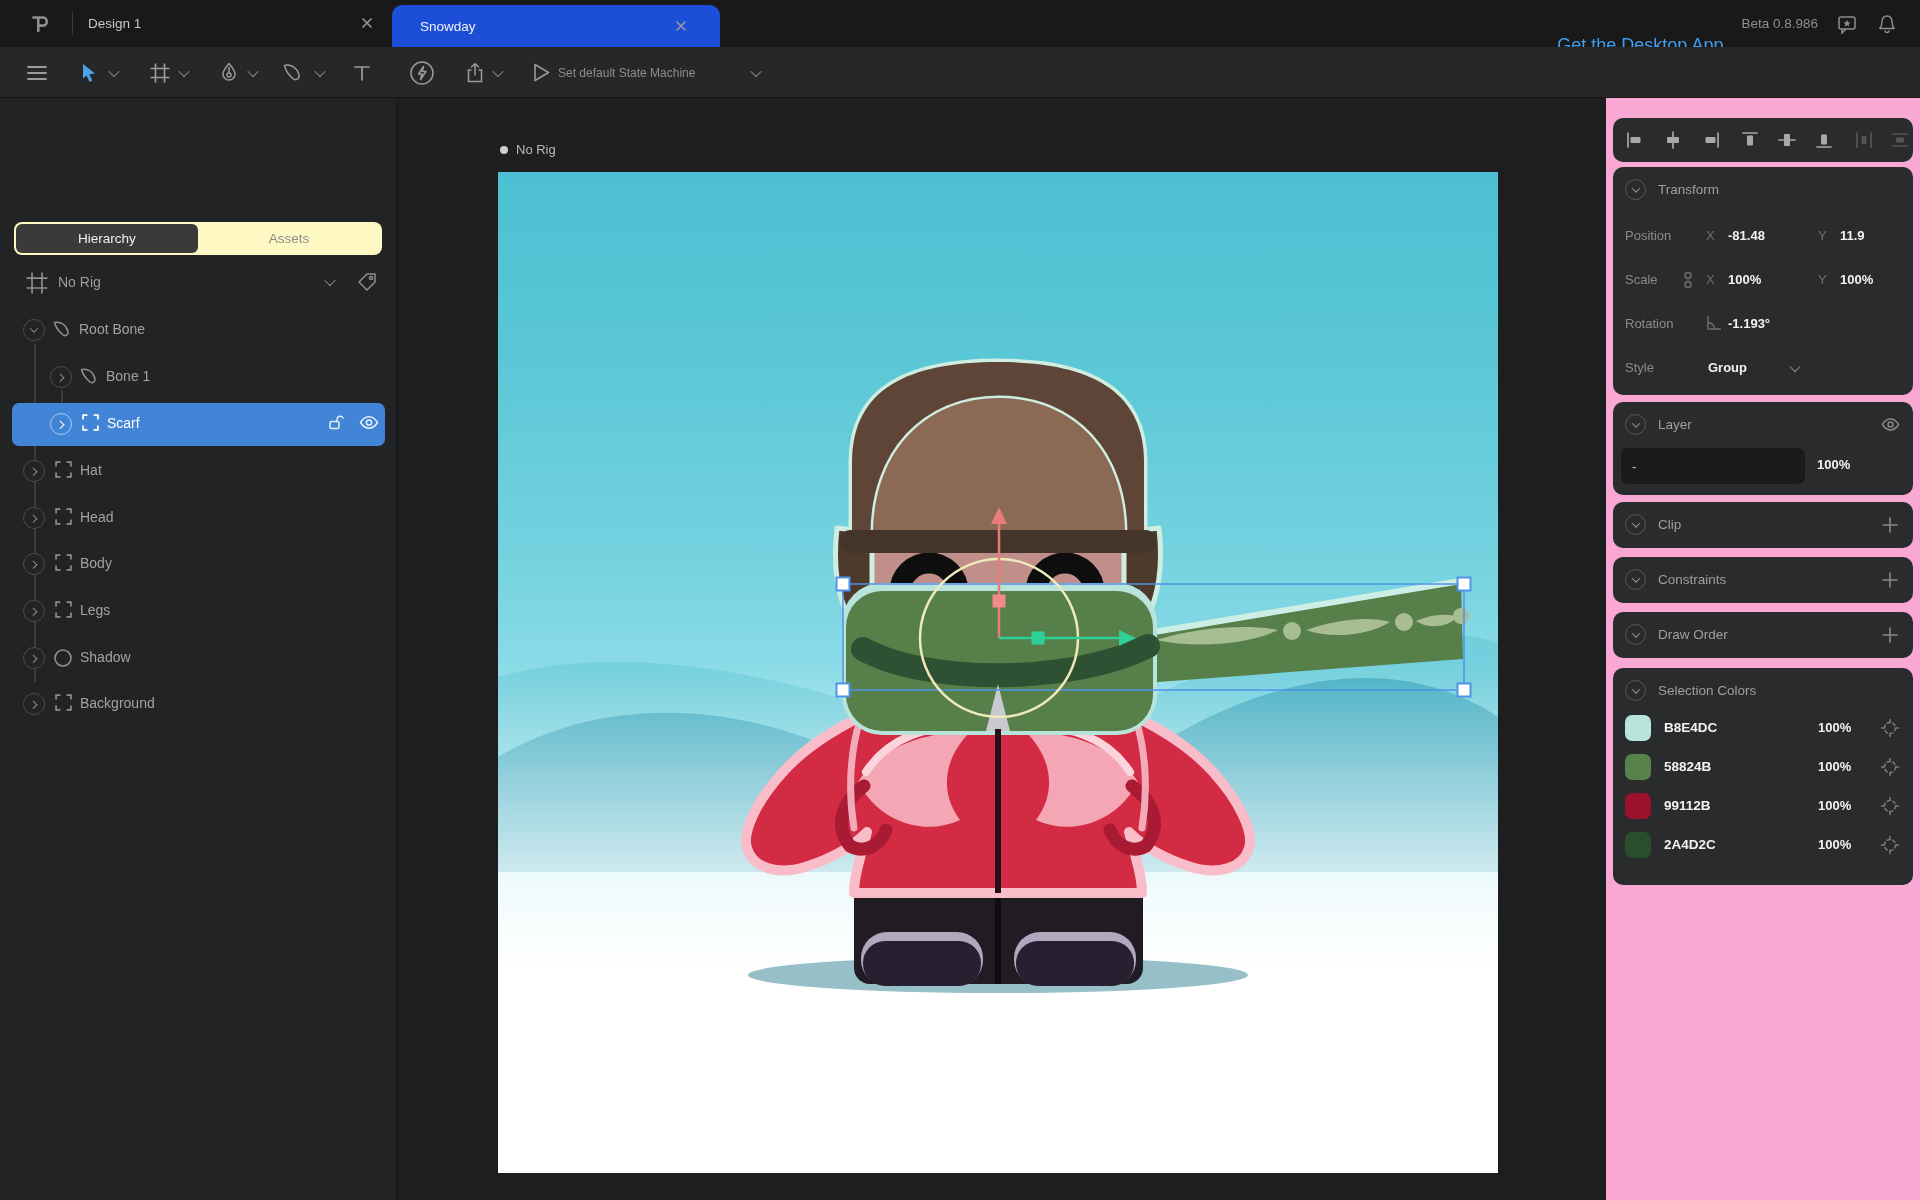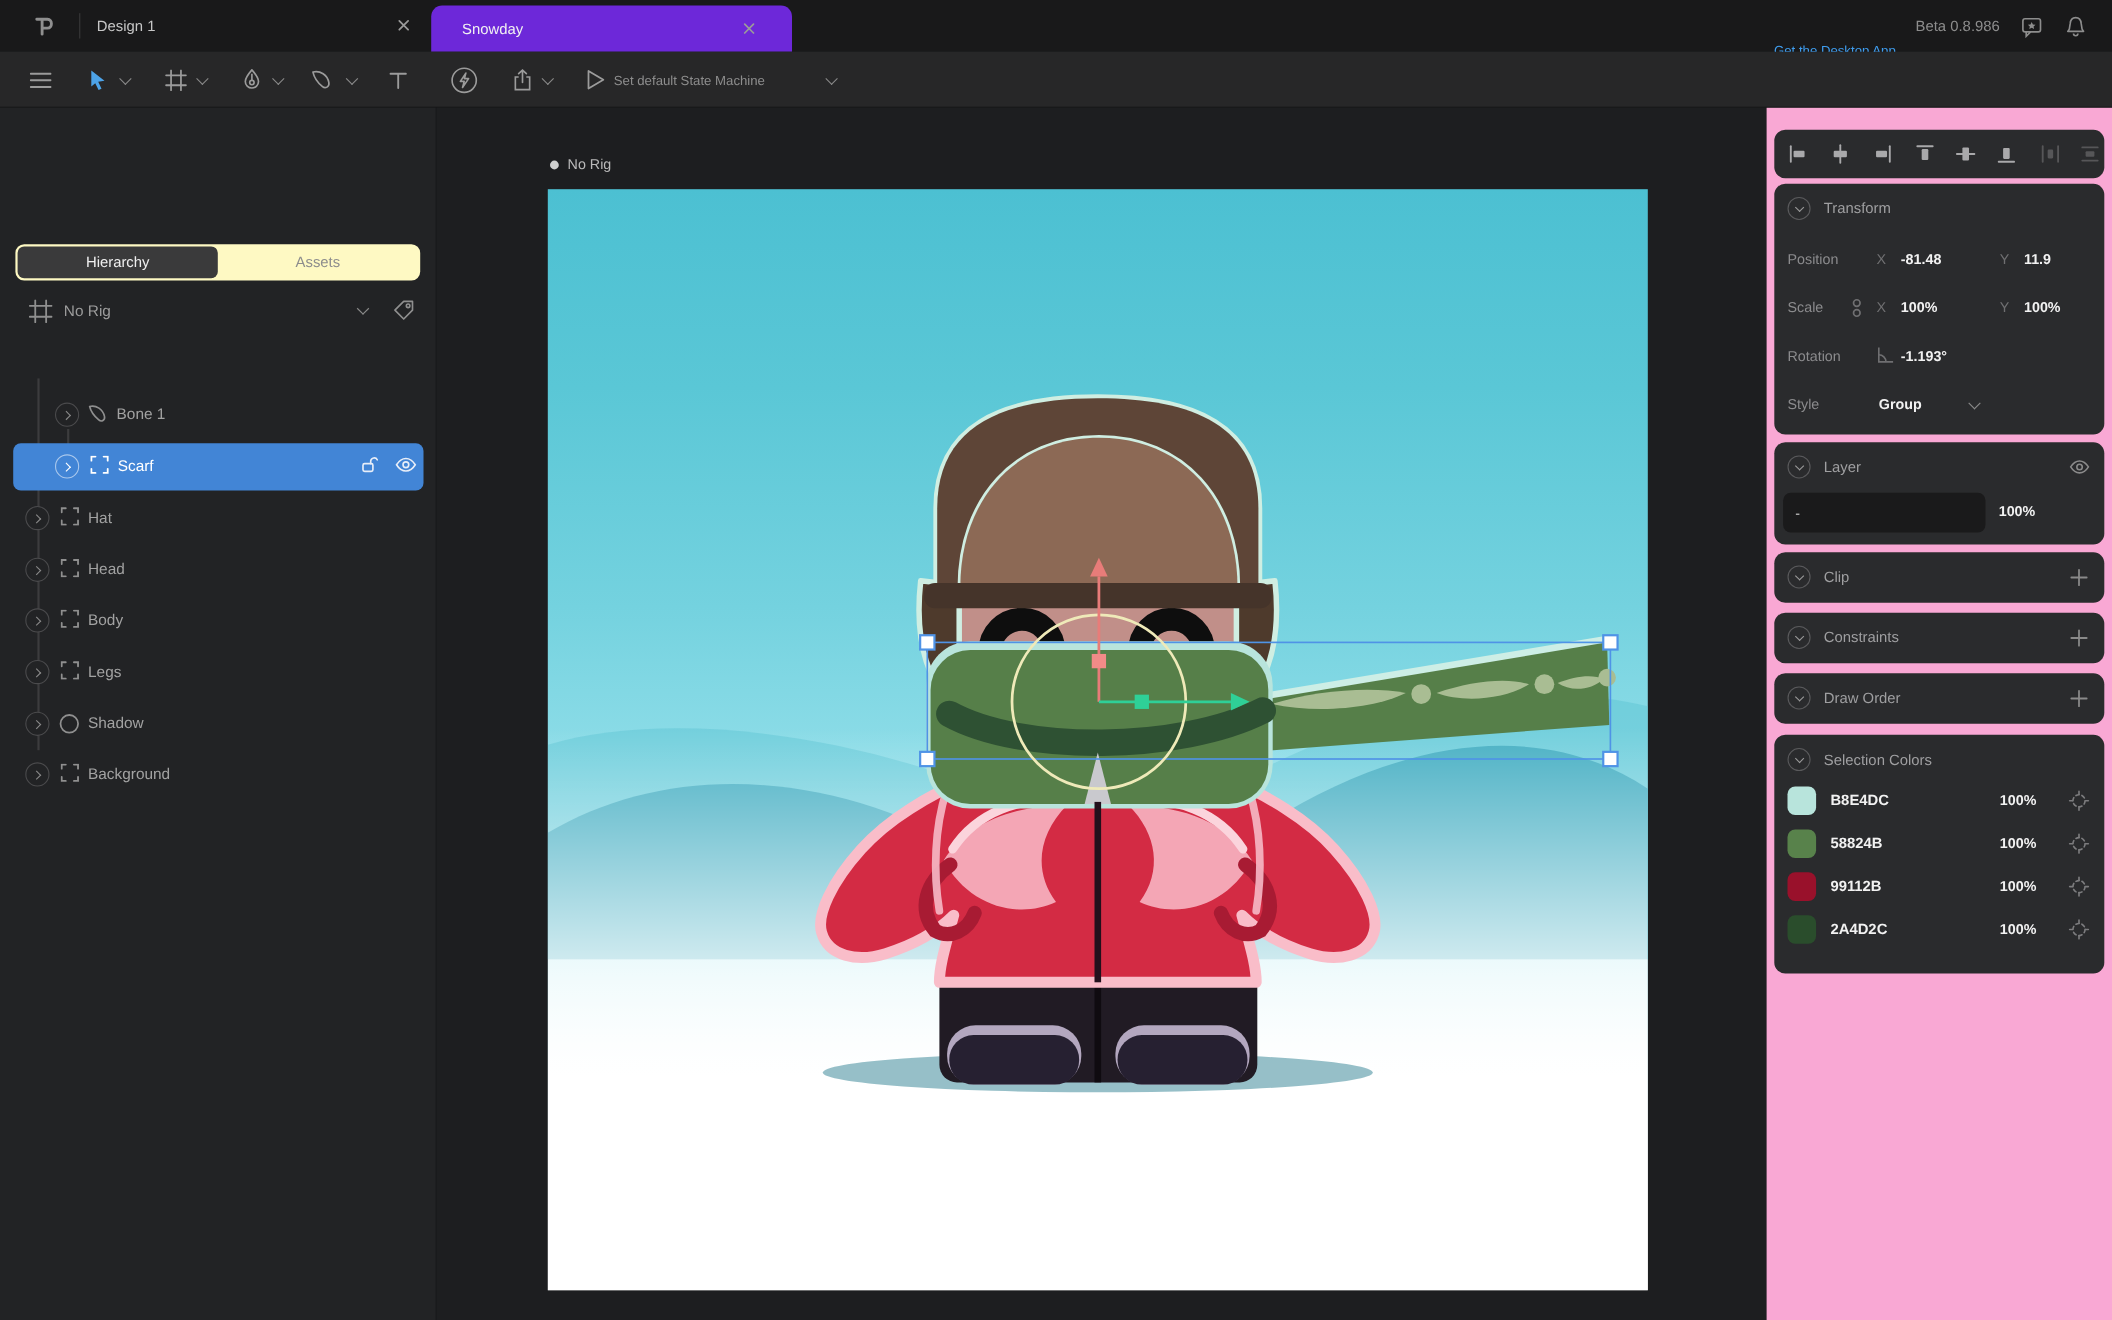--- a/index.html
+++ b/index.html
@@ -6,26 +6,26 @@
   body { margin:0; background:#0e0e0e; font-family:"Liberation Sans", sans-serif; -webkit-font-smoothing:antialiased; }
   .app { position:relative; width:1920px; height:1200px; background:#1d1e20; overflow:hidden; color:#ddd; }
 
   
   .tabstrip { position:absolute; top:0; left:0; width:1920px; height:47px; background:#19191a; }
   .rive-logo { position:absolute; left:28px; top:11px; width:26px; height:26px; color:#8f8f8f; }
   .tab-divider { position:absolute; left:72px; top:12px; width:1px; height:23px; background:#3a3a3a; }
   .doc-tab { position:absolute; top:0; height:47px; display:flex; align-items:center; }
   .doc-tab.inactive { left:88px; width:300px; }
   .doc-tab .tab-label { font-size:13.5px; color:#c7c7c7; }
-  .doc-tab.active { left:392px; width:328px; top:5px; height:42px; background:#6d28d9; border-radius:10px 10px 0 0; padding-left:28px; }
+  .doc-tab.active { left:392px; width:328px; top:5px; height:42px; background:#1d4ed8; border-radius:10px 10px 0 0; padding-left:28px; }
   .doc-tab.active .tab-label { color:#f2f2f2; }
   .tab-close { position:absolute; width:22px; height:22px; color:#9a9a9a; top:12px; cursor:pointer; }
   .doc-tab.active .tab-close { top:10px; }
   .topbar-right { position:absolute; right:22px; top:0; height:47px; display:flex; align-items:center; gap:18px; }
-  .desktop-link { color:#3f9ef0; font-size:12px;margin-top:44px; }
+  .desktop-link { color:#3f9ef0; font-size:18px;margin-top:44px; }
   .beta { color:#8d8d8d; font-size:13.5px; }
   .topbar-icon { width:22px; height:22px; color:#8d8d8d; }
 
   
   .toolbar { position:absolute; top:47px; left:0; width:1920px; height:51px; background:#272728; border-bottom:1px solid #161617; }
   .tool { position:absolute; top:0; height:51px; display:flex; align-items:center; justify-content:center; color:#9b9b9b; }
   .tool svg { display:block; }
   .chev { width:8px; height:8px; border-right:1.6px solid #8a8a8a; border-bottom:1.6px solid #8a8a8a; transform:rotate(45deg) translate(-1px,-1px); display:inline-block; }
   .sm-label { color:#8d8d8d; font-size:12px; }
   .avatar { position:absolute; left:1390px; top:65px; width:34px; height:34px; border-radius:50%; background:#f5537b; color:#fff; display:flex; align-items:center; justify-content:center; font-size:15px; font-weight:bold; }
@@ -233,20 +233,29 @@
       <svg class="tag" width="22" height="22" viewBox="0 0 22 22" fill="none" stroke="currentColor" stroke-width="1.5" stroke-linejoin="round">
           <path d="M3,11 L11,3 H19 V11 L11,19 Z"></path>
           <circle cx="15" cy="7" r="1.6"></circle>
         </svg>
     </div>
 
     <div class="tree-line" style="left:34px;top:246px;height:338px;"></div>
     <div class="tree-line" style="left:61px;top:292px;height:34px;"></div>
     <div class="sel-row-bg"></div>
 
+    <div class="tree-row" style="top:209px;">
+      <div class="node-circle" style="left:23px;">
+          <span class="chev"></span>
+        </div>
+      <svg class="tree-ic" style="left:52px;" width="19" height="19" viewBox="0 0 19 19" fill="none" stroke="currentColor" stroke-width="1.5" stroke-linejoin="round">
+          <path d="M2.5,2.5 C8.5,1 14.5,5 16,11.5 C16.7,14.8 13.3,17 10.8,14.8 C7,11.5 3.6,7.3 2.5,2.5 Z"></path>
+        </svg>
+      <span class="tree-lbl" style="left:79px;">Root Bone</span>
+    </div>
 
     <div class="tree-row" style="top:256px;">
       <div class="node-circle" style="left:50px;">
           <span class="chev right"></span>
         </div>
       <svg class="tree-ic" style="left:79px;" width="19" height="19" viewBox="0 0 19 19" fill="none" stroke="currentColor" stroke-width="1.5" stroke-linejoin="round">
           <path d="M2.5,2.5 C8.5,1 14.5,5 16,11.5 C16.7,14.8 13.3,17 10.8,14.8 C7,11.5 3.6,7.3 2.5,2.5 Z"></path>
         </svg>
       <span class="tree-lbl" style="left:106px;">Bone 1</span>
     </div>

